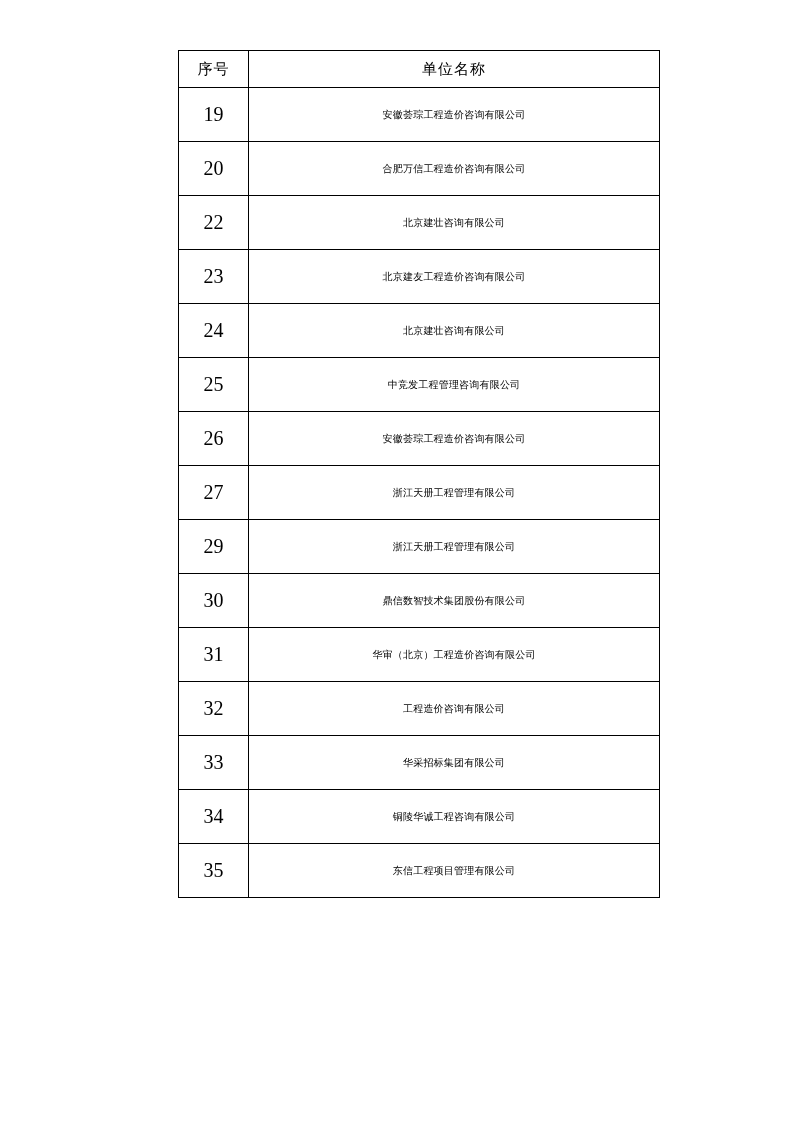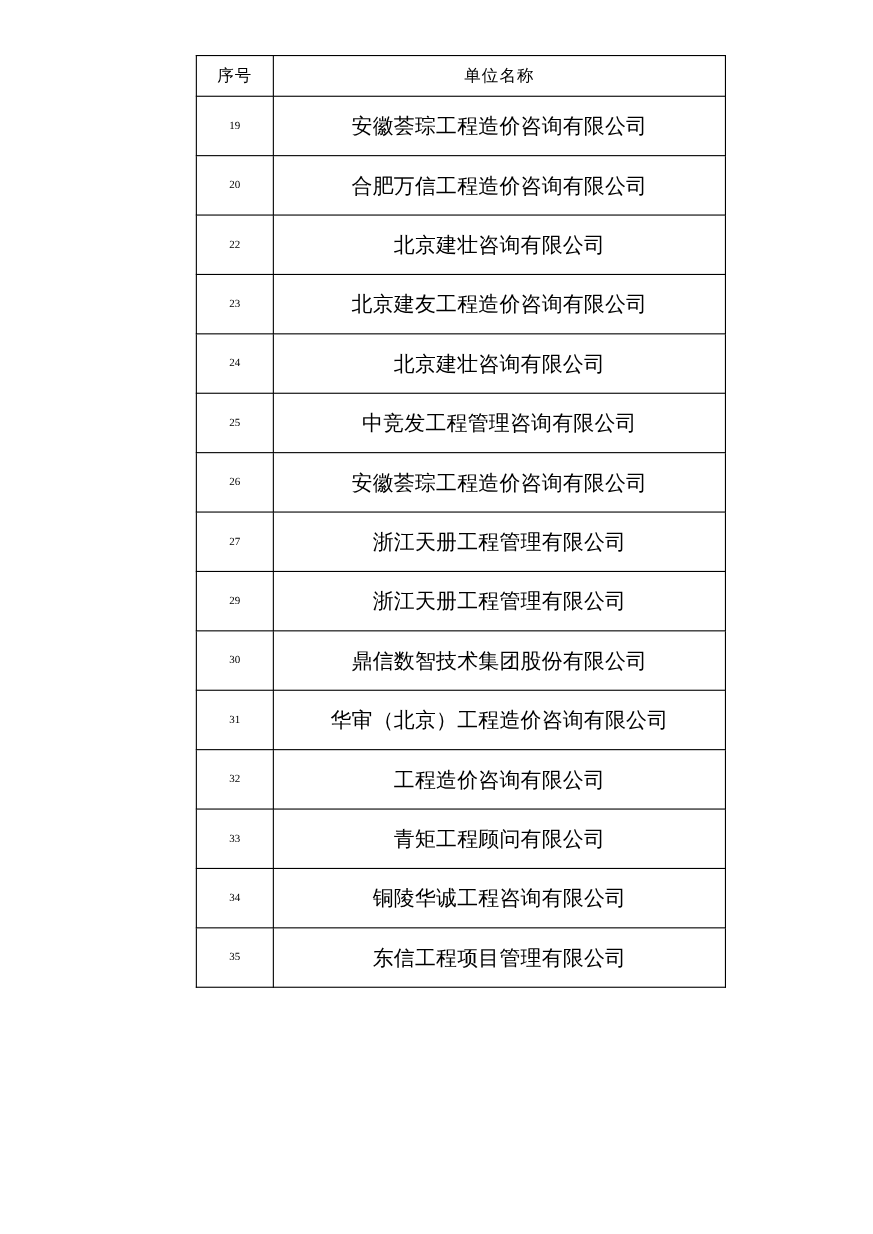--- a/index.html
+++ b/index.html
@@ -43,26 +43,26 @@
     font-size: 15px;
     font-weight: bold;
     font-family: "Liberation Sans", "DejaVu Sans", sans-serif;
     letter-spacing: 1px;
   }
   tbody td {
     height: 53px;
     font-size: 14.5px;
   }
   tbody td.idx {
-    font-size: 10px;
+    font-size: 20px;
     font-family: "Liberation Serif", "DejaVu Serif", serif;
   }
   tbody td.name {
     font-family: "Liberation Sans", "DejaVu Sans", sans-serif;
-    font-size: 19px;
+    font-size: 10px;
     letter-spacing: 0.2px;
   }
 </style>
 </head>
 <body>
 
 <div class="page">
   <table class="unit-table">
     <colgroup>
       <col class="c-index">
@@ -118,21 +118,21 @@
       <tr>
         <td class="idx">31</td>
         <td class="name">华审（北京）工程造价咨询有限公司</td>
       </tr>
       <tr>
         <td class="idx">32</td>
         <td class="name">工程造价咨询有限公司</td>
       </tr>
       <tr>
         <td class="idx">33</td>
-        <td class="name">青矩工程顾问有限公司</td>
+        <td class="name">华采招标集团有限公司</td>
       </tr>
       <tr>
         <td class="idx">34</td>
         <td class="name">铜陵华诚工程咨询有限公司</td>
       </tr>
       <tr>
         <td class="idx">35</td>
         <td class="name">东信工程项目管理有限公司</td>
       </tr>
     </tbody>

